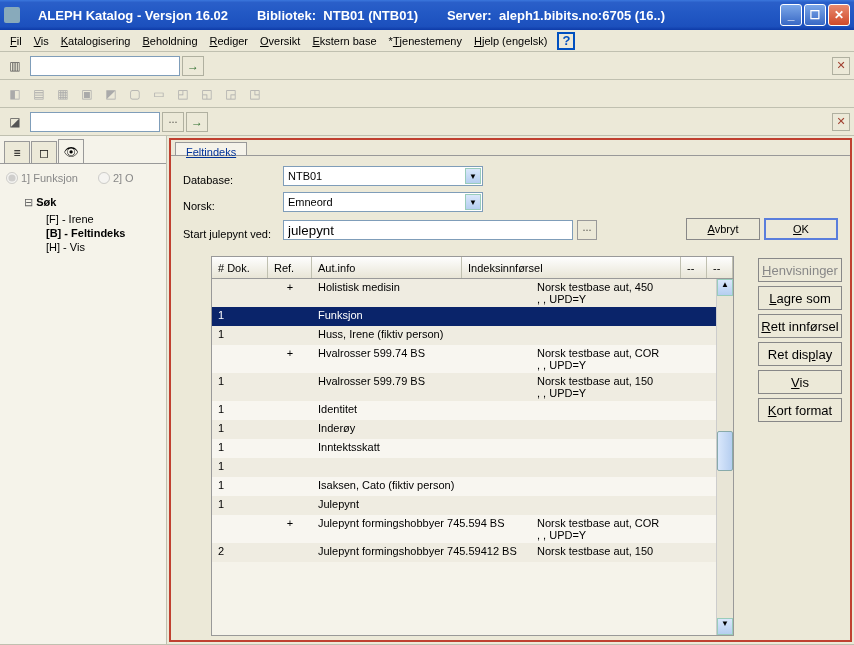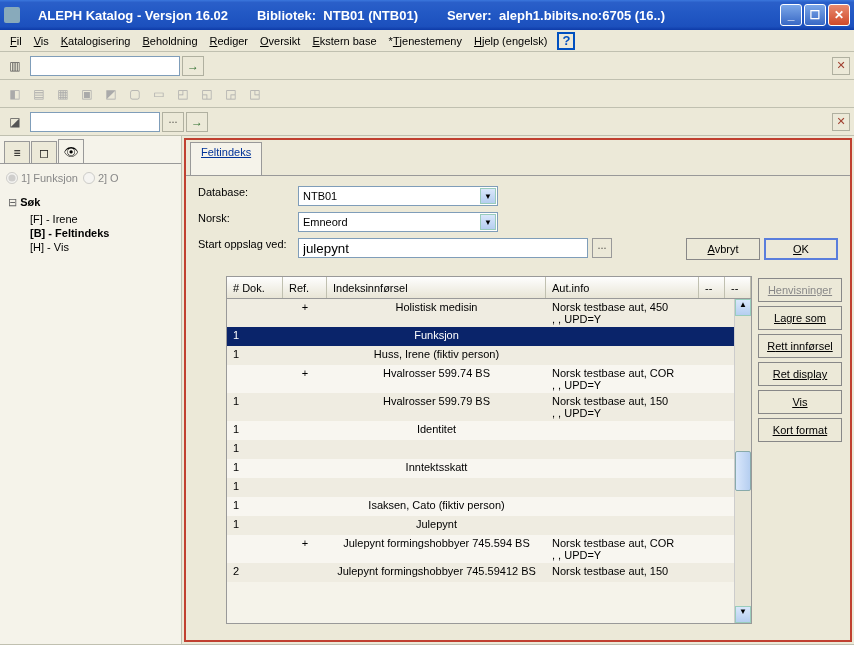--- a/index.html
+++ b/index.html
@@ -31,75 +31,75 @@
   .dd-btn { width: 22px; height: 20px; border: 1px solid #b0b0a0; background: #ece9d8; display: inline-flex; align-items: center; justify-content: center; font-size: 9px; }
   
   
   .main { display: flex; height: 508px; }
   
   
   .left-panel { width: 182px; background: #f5f3ea; border-right: 1px solid #c0c0b0; display: flex; flex-direction: column; }
   .left-tabs { height: 28px; display: flex; align-items: flex-end; padding: 2px 4px 0; gap: 1px; border-bottom: 1px solid #999; }
   .left-tab { width: 26px; height: 22px; border: 1px solid #999; border-bottom: none; background: #ece9d8; display: inline-flex; align-items: center; justify-content: center; font-size: 12px; }
   .left-tab.active { background: #f5f3ea; height: 24px; }
-  .left-radios { padding: 8px 6px; display: flex; gap: 5px; }
+  .left-radios { padding: 8px 6px; display: flex; gap: 20px; }
   .radio-item { display: flex; align-items: center; gap: 3px; color: #888; }
   .radio-item input { width: 12px; height: 12px; }
-  .tree { padding: 4px 8px; }
+  .tree { padding: 4px 24px; }
   .tree-root { font-weight: bold; margin-bottom: 4px; }
   .tree-root::before { content: "⊟ "; color: #666; font-weight: normal; }
   .tree-child { padding-left: 22px; color: #000; margin-bottom: 2px; }
   .tree-child.selected { font-weight: bold; }
   
   
   .right-panel { flex: 1; display: flex; flex-direction: column; border: 2px solid #c04030; margin: 2px; }
-  .right-tabs { height: 36px; padding: 2px 4px 0; border-bottom: 1px solid #999; display: flex; }
+  .right-tabs { height: 16px; padding: 2px 4px 0; border-bottom: 1px solid #999; display: flex; }
   .right-tab { padding: 3px 10px; border: 1px solid #999; border-bottom: none; background: #f5f3ea; color: #003399; text-decoration: underline; font-size: 11px; }
   
   .form-area { padding: 10px 12px; }
-  .form-row { display: flex; align-items: flex-start; margin-bottom: 6px; gap: 4px; }
+  .form-row { display: flex; align-items: flex-end; margin-bottom: 6px; gap: 4px; }
   .form-label { width: 96px; }
   .select-box { width: 200px; height: 20px; background: #fff; border: 1px solid #7f9db9; display: flex; align-items: center; padding: 0 4px; position: relative; }
   .select-arrow { position: absolute; right: 1px; top: 1px; width: 16px; height: 16px; background: linear-gradient(#d9e7fb,#b5cef0); border: 1px solid #9cb; display: flex; align-items: center; justify-content: center; font-size: 8px; }
   .checkbox-row { display: flex; align-items: center; gap: 4px; margin-left: 8px; }
   .text-input { width: 290px; height: 20px; background: #fff; border: 1px solid #7f9db9; padding: 0 4px; }
   .browse-btn { width: 20px; height: 20px; border: 1px solid #999; background: #ece9d8; display: inline-flex; align-items: center; justify-content: center; font-size: 9px; }
   .form-btn { width: 74px; height: 22px; border: 1px solid #888; background: #ece9d8; cursor: default; font-size: 11px; }
   .form-btn u { text-decoration: underline; }
   .form-btn.default { border: 2px solid #5a7edc; }
   
   
-  .table-wrap { flex: 1; display: flex; margin: 0 8px 16px; gap: 6px; overflow: hidden; padding-left: 32px; }
+  .table-wrap { flex: 1; display: flex; margin: 0 8px 4px; gap: 24px; overflow: hidden; padding-left: 32px; }
   .table-container { flex: 1; border: 1px solid #999; display: flex; flex-direction: column; overflow: hidden; }
   .table-header-row { display: flex; background: #ece9d8; border-bottom: 1px solid #999; height: 22px; }
   .th { border-right: 1px solid #c0c0b0; padding: 3px 6px; display: flex; align-items: center; background: linear-gradient(#fefefe,#e8e5d6); }
   .th.c0 { width: 56px; }
   .th.c1 { width: 44px; }
   .th.c2 { width: 219px; }
   .th.c3 { width: 150px; flex: 1; }
   .th.c4 { width: 26px; }
   .th.c5 { width: 26px; }
   .table-body { flex: 1; overflow-y: auto; background: #f5f3ea; position: relative; }
   .tr { display: flex; min-height: 19px; align-items: flex-start; }
   .tr.odd { background: #efece1; }
   .tr.even { background: #f8f6f0; }
   .tr.selected { background: #0a246a; color: #fff; }
   .td { padding: 2px 6px; }
   .td.c0 { width: 56px; text-align: left; }
   .td.c1 { width: 44px; text-align: center; }
-  .td.c2 { width: 219px; text-align: center; }
+  .td.c2 { width: 219px; }
   .td.c3 { width: 150px; flex: 1; white-space: pre-line; }
   .scrollbar-v { width: 17px; background: #e8e5d6; border-left: 1px solid #ccc; display: flex; flex-direction: column; }
   .sb-btn { height: 17px; background: linear-gradient(#d9e7fb,#b5cef0); border: 1px solid #9cb; font-size: 8px; text-align: center; }
   .sb-track { flex: 1; position: relative; }
   .sb-thumb { position: absolute; left: 0; right: 0; top: 135px; height: 40px; background: linear-gradient(to right,#d9e7fb,#b5cef0); border: 1px solid #8aa; border-radius: 2px; }
   
   
   .side-buttons { width: 84px; display: flex; flex-direction: column; gap: 4px; padding-top: 2px; }
-  .side-btn { height: 24px; border: 1px solid #888; background: #ece9d8; font-size: 11px; cursor: default; text-decoration: underline; }
+  .side-btn { height: 24px; border: 1px solid #888; background: #ece9d8; font-size: 13px; cursor: default; }
   .side-btn.disabled { color: #888; }
   .side-btn u { text-decoration: underline; }
   
   
   .statusbar { height: 24px; background: #ece9d8; border-top: 1px solid #c0c0b0; display: flex; align-items: center; padding: 0 6px; gap: 4px; }
 </style>
 </head>
 <body>
 
 <div class="titlebar">
@@ -196,36 +196,36 @@
         </div>
       </div>
       <div class="form-row">
         <div class="form-label">Norsk:</div>
         <div class="select-box">
           <span>Emneord</span>
           <div class="select-arrow">▼</div>
         </div>
       </div>
       <div class="form-row">
-        <div class="form-label">Start oppslag ved:</div>
+        <div class="form-label">Start julepynt ved:</div>
         <input class="text-input" value="julepynt" style="">
         <div class="browse-btn">⋯</div>
         <div style="flex:1"></div>
         <button class="form-btn"><u>A</u>vbryt</button>
         <button class="form-btn default"><u>O</u>K</button>
       </div>
     </div>
 
     <div class="table-wrap">
       <div class="table-container">
         <div class="table-header-row">
           <div class="th c0"># Dok.</div>
           <div class="th c1">Ref.</div>
+          <div class="th c3">Aut.info</div>
           <div class="th c2">Indeksinnførsel</div>
-          <div class="th c3">Aut.info</div>
           <div class="th c4">--</div>
           <div class="th c5">--</div>
         </div>
         <div style="display:flex; flex:1; overflow:hidden;">
           <div class="table-body" id="table-body">
               <div class="tr odd">
                 <div class="td c0"></div>
                 <div class="td c1">+</div>
                 <div class="td c2">Holistisk medisin</div>
                 <div class="td c3">Norsk testbase aut, 450
@@ -259,20 +259,21 @@
               </div>
               <div class="tr even">
                 <div class="td c0">1</div>
                 <div class="td c1"></div>
                 <div class="td c2">Identitet</div>
                 <div class="td c3"></div>
               </div>
               <div class="tr odd">
                 <div class="td c0">1</div>
                 <div class="td c1"></div>
+                <div class="td c2">Inderøy</div>
                 <div class="td c3"></div>
               </div>
               <div class="tr even">
                 <div class="td c0">1</div>
                 <div class="td c1"></div>
                 <div class="td c2">Inntektsskatt</div>
                 <div class="td c3"></div>
               </div>
               <div class="tr odd">
                 <div class="td c0">1</div>

